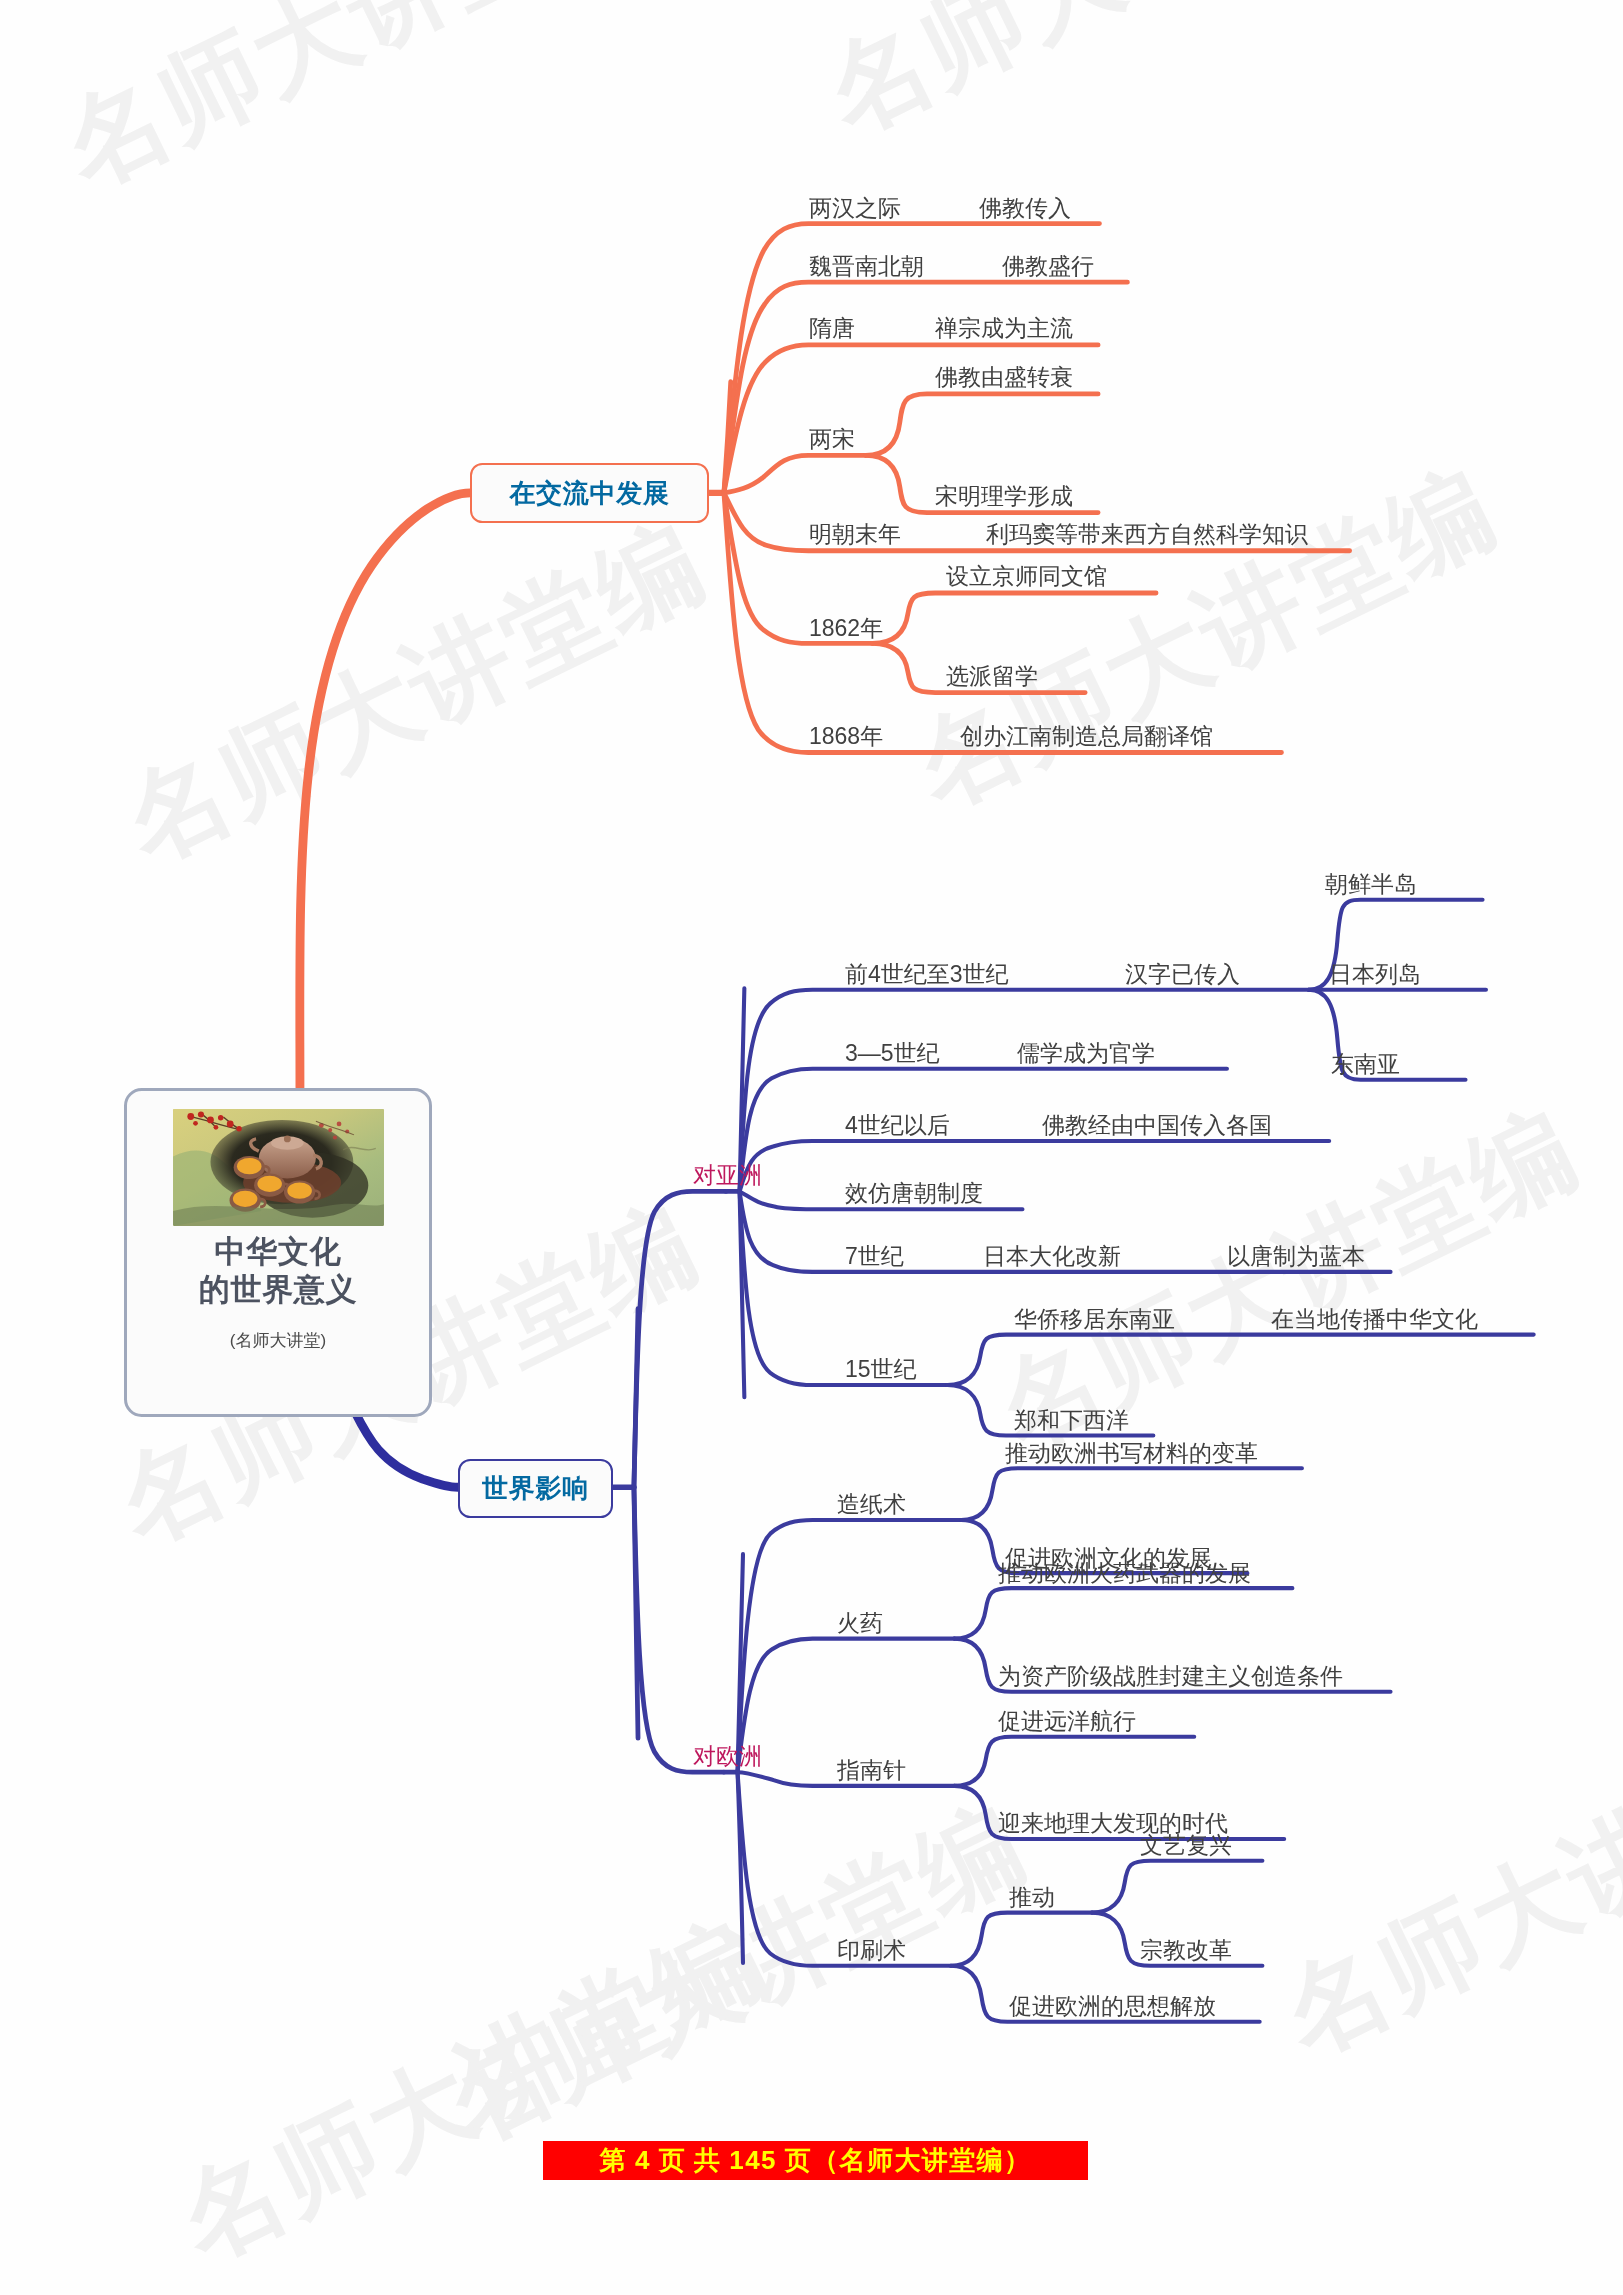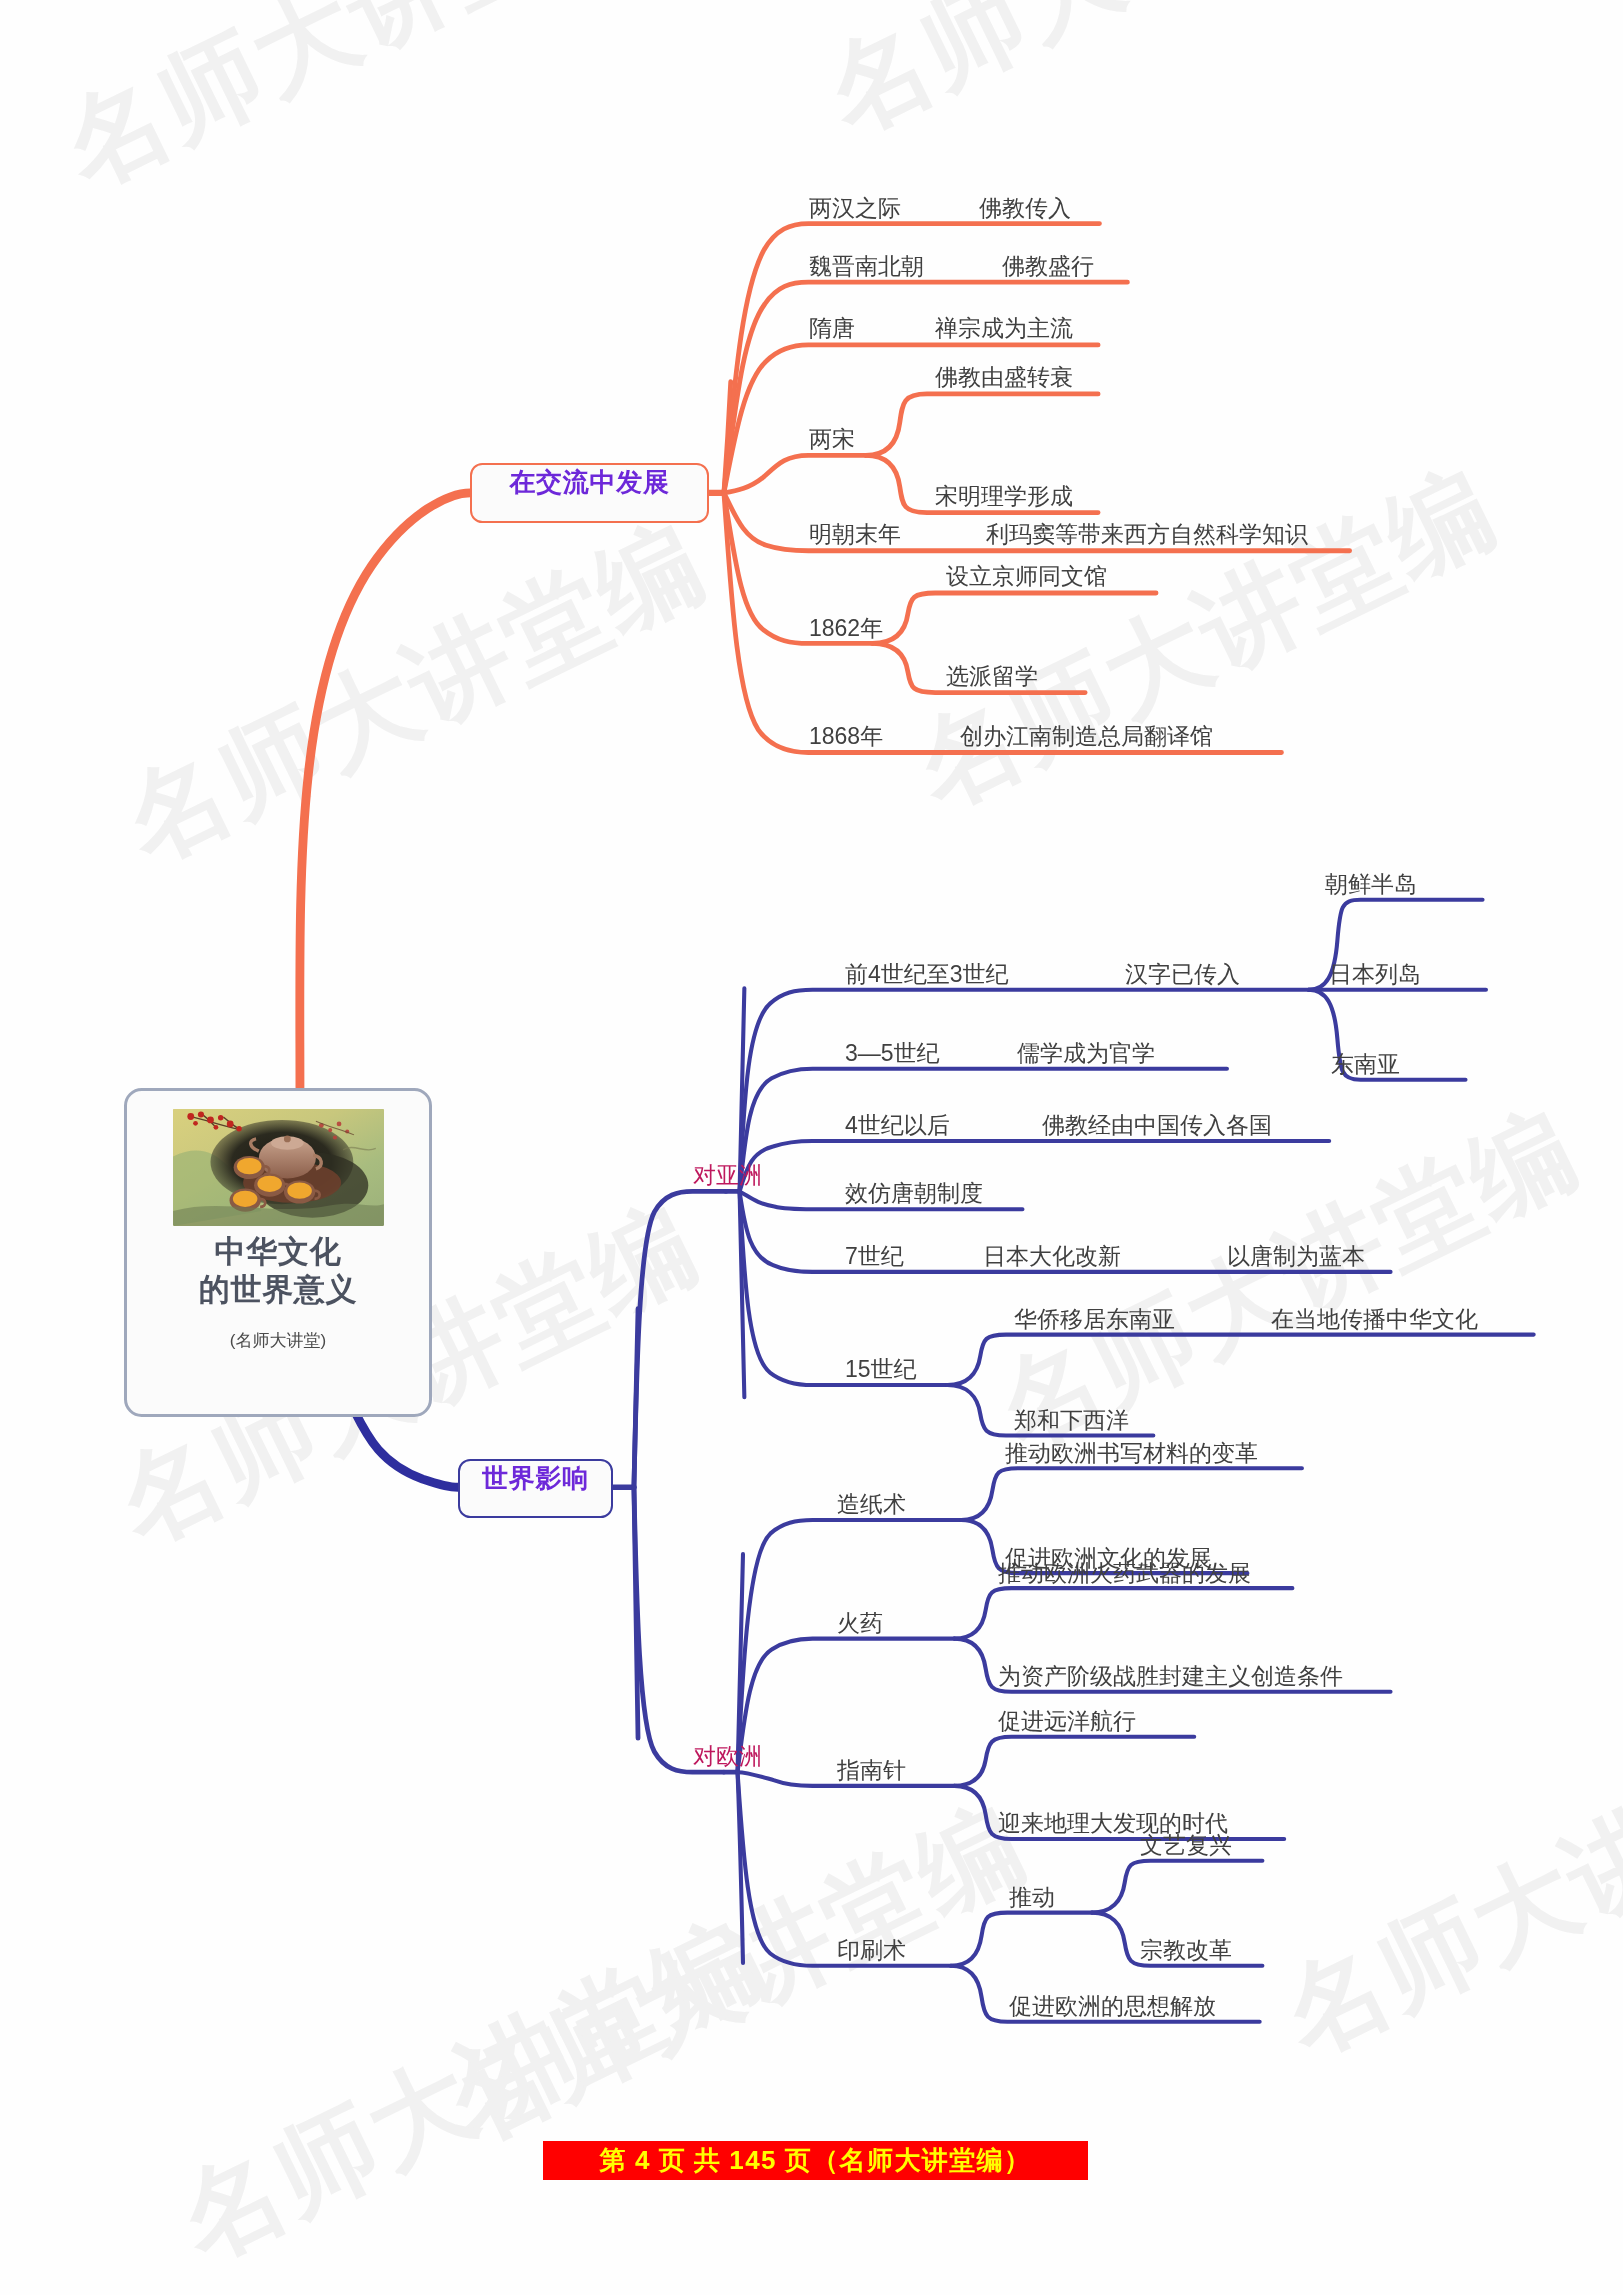--- a/index.html
+++ b/index.html
@@ -70,27 +70,27 @@
     font-weight: 400;
     font-family: "Liberation Sans", "DejaVu Sans", sans-serif;
   }
   .leaf.mid { color: #be185d; }
 
   
   .branchbox {
     position: absolute;
     z-index: 5;
     display: flex;
-    align-items: flex-start;
+    align-items: center;
     justify-content: center;
     border-radius: 12.3px;
     background: #fbfbfb;
     font-weight: 700;
     font-size: 26px;
-    color: #6d28d9;
+    color: #0369a1;
     letter-spacing: 0.7px;
   }
   .branchbox.orange { border: 2.7px solid #F4704F; }
   .branchbox.blue   { border: 2.7px solid #3B3B9E; }
 
   
   #central {
     position: absolute;
     left: 124px;
     top: 1088px;

